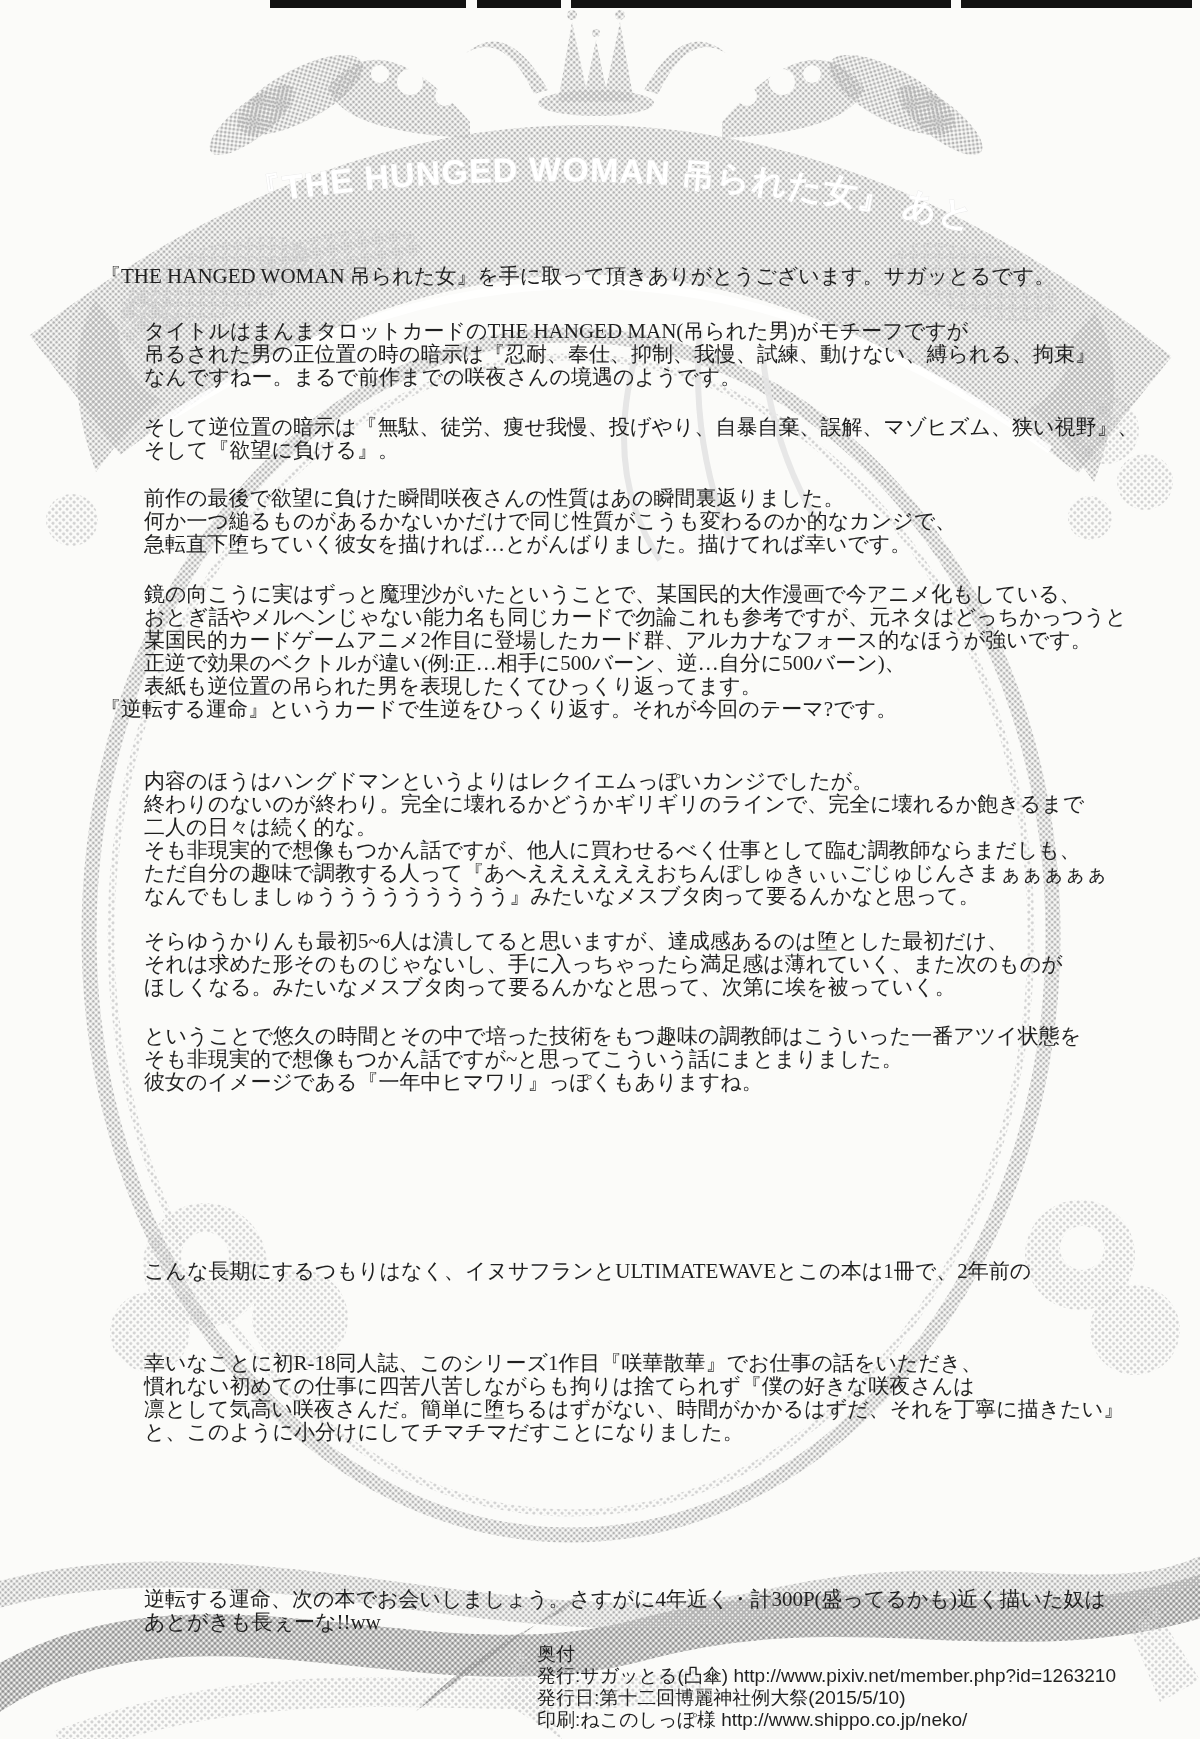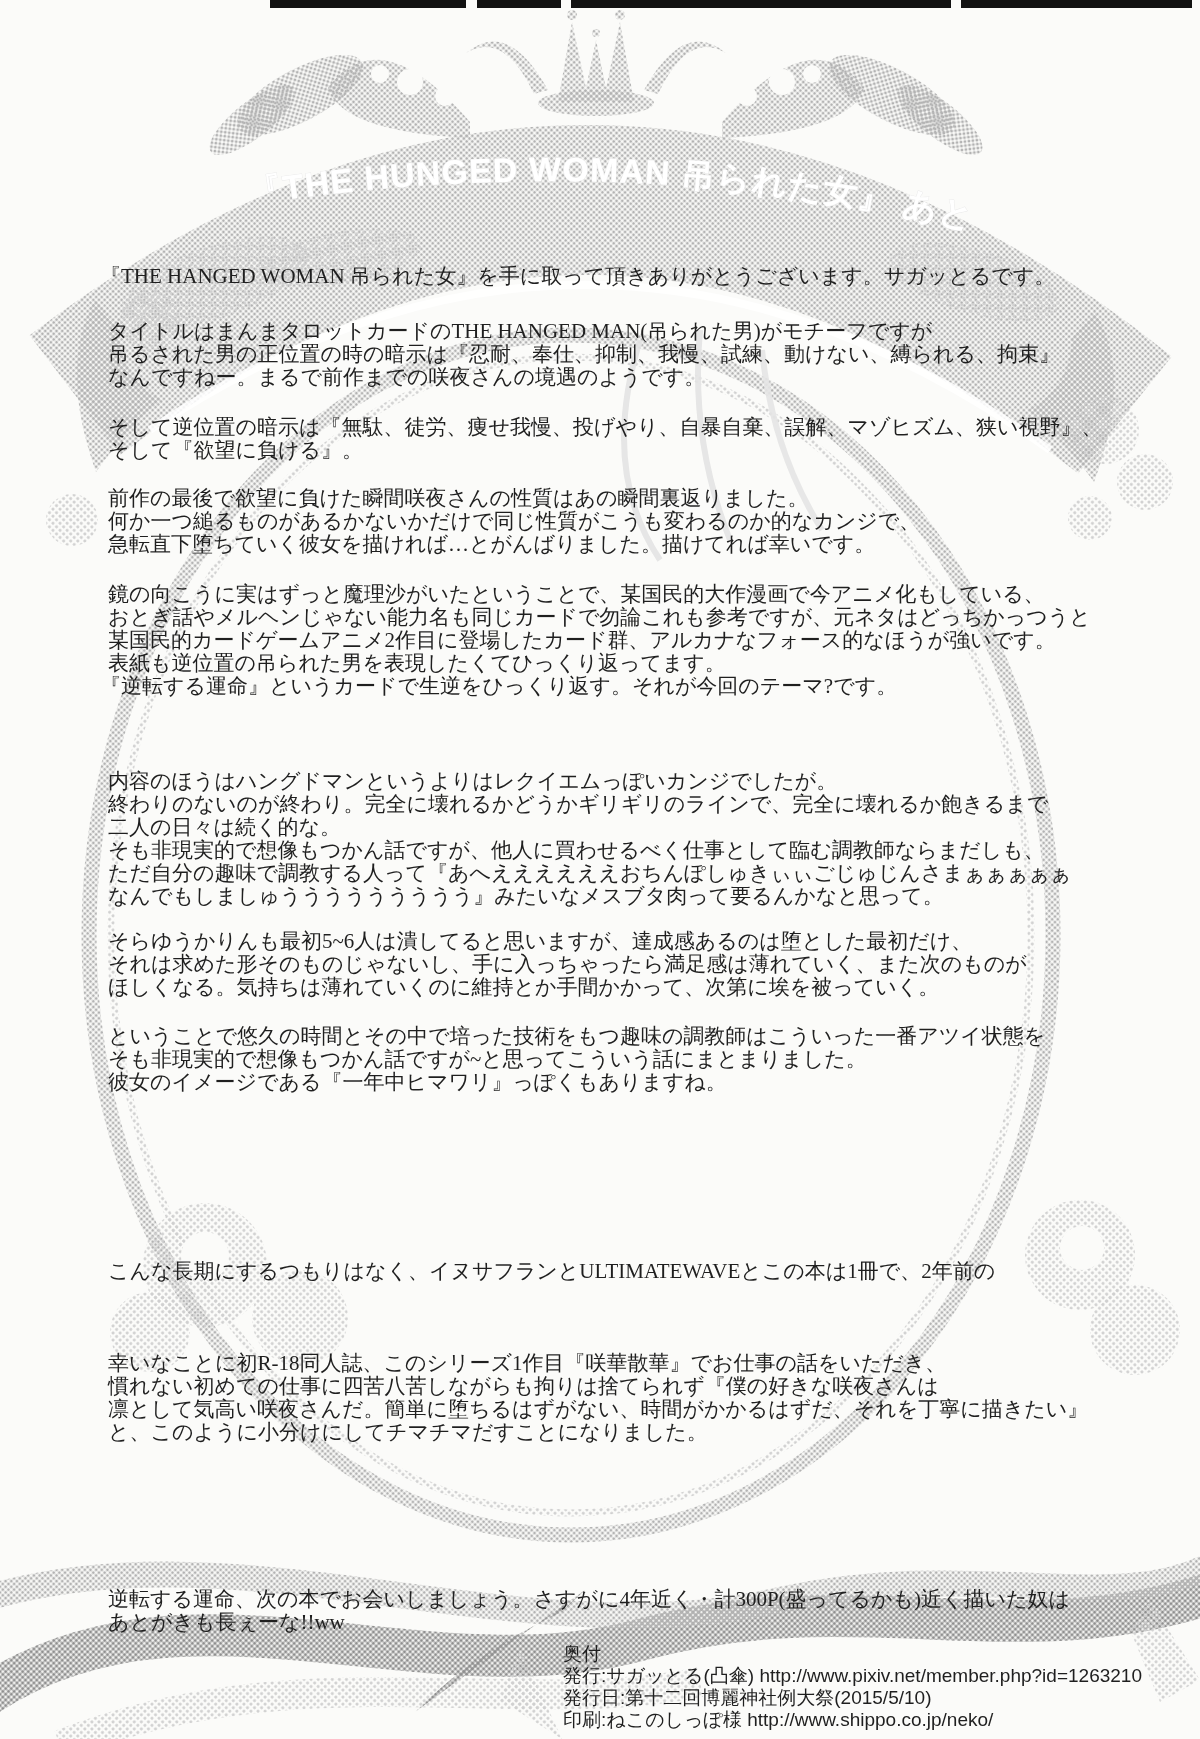--- a/index.html
+++ b/index.html
@@ -17,27 +17,27 @@
   #titlesvg{z-index:1;}
   .bodytext{position:absolute;left:0;top:0;width:1200px;height:1739px;z-index:2;font-family:Liberation Serif, serif;}
   .para{
     position:absolute;left:108px;width:980px;
     margin:0;
     font-size:21px;line-height:23px;
     color:#1f1f1f;
     white-space:nowrap;
     letter-spacing:0;
   }
-  .ln{display:block;}
+  .ln{display:block;margin-left:36px;}
   .hangq{margin-left:-8px;}
   .colophon{
     position:absolute;left:537px;top:1643px;z-index:2;
     font-size:19px;line-height:22px;color:#1f1f1f;white-space:nowrap;
   }
-  .colophon div{display:block;margin-left:26px;}
+  .colophon div{display:block;}
   .arc-title-text{
     fill:#ffffff;
     font-family:"Liberation Sans","DejaVu Sans",sans-serif;
     font-size:34px;font-weight:bold;letter-spacing:1px;
     paint-order:stroke;stroke:#e9e9e9;stroke-width:0.8px;
   }
 </style>
 </head>
 <body>
 
@@ -164,35 +164,36 @@
     </p>
     <p class="para" style="top:487px">
       <span class="ln">前作の最後で欲望に負けた瞬間咲夜さんの性質はあの瞬間裏返りました。</span>
       <span class="ln">何か一つ縋るものがあるかないかだけで同じ性質がこうも変わるのか的なカンジで、</span>
       <span class="ln">急転直下堕ちていく彼女を描ければ…とがんばりました。描けてれば幸いです。</span>
     </p>
     <p class="para" style="top:583px">
       <span class="ln">鏡の向こうに実はずっと魔理沙がいたということで、某国民的大作漫画で今アニメ化もしている、</span>
       <span class="ln">おとぎ話やメルヘンじゃない能力名も同じカードで勿論これも参考ですが、元ネタはどっちかっつうと</span>
       <span class="ln">某国民的カードゲームアニメ2作目に登場したカード群、アルカナなフォース的なほうが強いです。</span>
+      <span class="ln">正逆で効果のベクトルが違い(例:正…相手に500バーン、逆…自分に500バーン)、</span>
       <span class="ln">表紙も逆位置の吊られた男を表現したくてひっくり返ってます。</span>
       <span class="ln hangq">『逆転する運命』というカードで生逆をひっくり返す。それが今回のテーマ?です。</span>
     </p>
     <p class="para" style="top:770px">
       <span class="ln">内容のほうはハングドマンというよりはレクイエムっぽいカンジでしたが。</span>
       <span class="ln">終わりのないのが終わり。完全に壊れるかどうかギリギリのラインで、完全に壊れるか飽きるまで</span>
       <span class="ln">二人の日々は続く的な。</span>
       <span class="ln">そも非現実的で想像もつかん話ですが、他人に買わせるべく仕事として臨む調教師ならまだしも、</span>
       <span class="ln">ただ自分の趣味で調教する人って『あへええええええおちんぽしゅきぃぃごじゅじんさまぁぁぁぁぁ</span>
       <span class="ln">なんでもしましゅううううううううう』みたいなメスブタ肉って要るんかなと思って。</span>
     </p>
     <p class="para" style="top:930px">
       <span class="ln">そらゆうかりんも最初5~6人は潰してると思いますが、達成感あるのは堕とした最初だけ、</span>
       <span class="ln">それは求めた形そのものじゃないし、手に入っちゃったら満足感は薄れていく、また次のものが</span>
-      <span class="ln">ほしくなる。気持ちは薄れていくのに維持とか手間かかって、次第に埃を被っていく。</span>
+      <span class="ln">ほしくなる。みたいなメスブタ肉って要るんかなと思って、次第に埃を被っていく。</span>
     </p>
     <p class="para" style="top:1025px">
       <span class="ln">ということで悠久の時間とその中で培った技術をもつ趣味の調教師はこういった一番アツイ状態を</span>
       <span class="ln">そも非現実的で想像もつかん話ですが~と思ってこういう話にまとまりました。</span>
       <span class="ln">彼女のイメージである『一年中ヒマワリ』っぽくもありますね。</span>
     </p>
     <p class="para" style="top:1260px">
       <span class="ln">こんな長期にするつもりはなく、イヌサフランとULTIMATEWAVEとこの本は1冊で、2年前の</span>
     </p>
     <p class="para" style="top:1352px">

